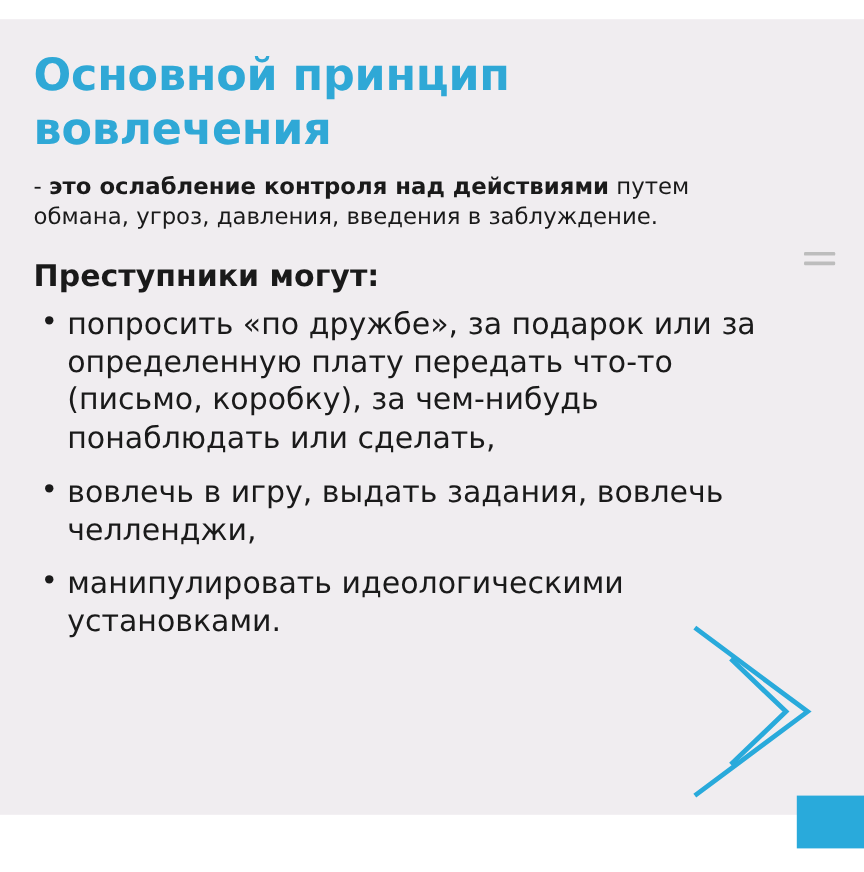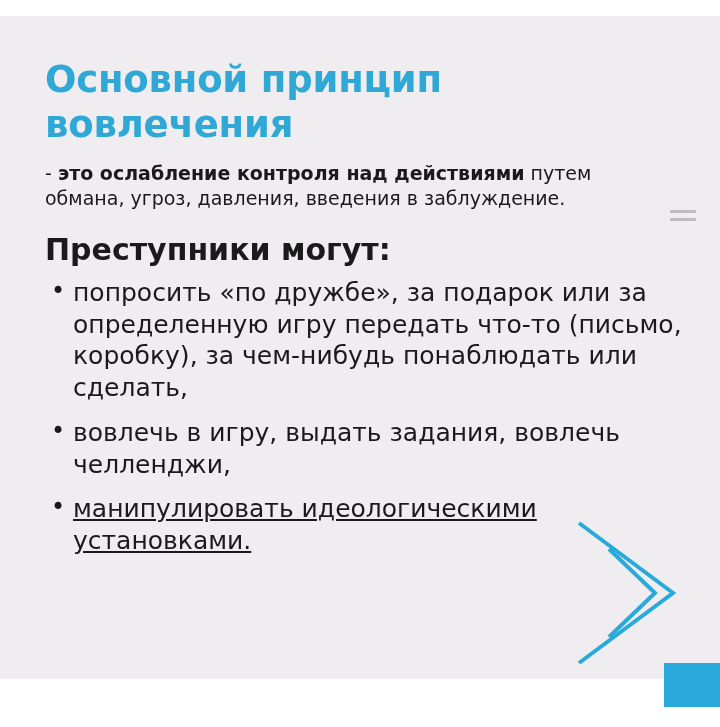--- a/index.html
+++ b/index.html
@@ -64,24 +64,23 @@
   }
   .equals-mark span {
     display: block;
     height: 3px;
     background: #bdbdbd;
     margin-bottom: 5px;
     border-radius: 1px;
   }
   .content {
     position: absolute;
-    left: 45px;
+    left: 28px;
     top: 40px;
     width: 640px;
-    margin-top: 17px;
   }
   .title {
     color: #2fa8d6;
     font-size: 37px;
     font-weight: bold;
     line-height: 1.22;
     letter-spacing: -0.2px;
     margin: 0 0 14px 0;
     max-width: 480px;
   }
@@ -89,21 +88,21 @@
     font-size: 19px;
     line-height: 1.28;
     color: #1a1a1a;
     margin: 0 0 22px 0;
     max-width: 600px;
   }
   .lead b {
     font-weight: bold;
   }
   .subhead {
-    font-size: 30px;
+    font-size: 25px;
     font-weight: bold;
     color: #1a1a1a;
     margin: 0 0 10px 0;
   }
   ul.bullets {
     list-style: none;
     margin: 0;
     padding: 0;
   }
   ul.bullets li {
@@ -118,21 +117,21 @@
   ul.bullets li::before {
     content: "•";
     position: absolute;
     left: 6px;
     top: -1px;
     font-size: 24px;
     line-height: 1.3;
     color: #1a1a1a;
   }
   .li-2 { max-width: 470px; }
-  .li-3 { max-width: 540px; text-decoration: underline; }
+  .li-3 { max-width: 540px; }
 </style>
 </head>
 <body>
 
 <div id="slide">
 
   <div class="top-band"></div>
   <div class="bottom-band"></div>
   <div class="corner-accent"></div>
 
@@ -148,19 +147,19 @@
 
   <div class="content">
 
     <h1 class="title">Основной принцип вовлечения</h1>
 
     <p class="lead"><span>- </span><b>это ослабление контроля над действиями</b><span> путем обмана, угроз, давления, введения в заблуждение.</span></p>
 
     <p class="subhead">Преступники могут:</p>
 
     <ul class="bullets">
-      <li class="li-1">попросить «по дружбе», за подарок или за определенную игру передать что-то (письмо, коробку), за чем-нибудь понаблюдать или сделать,</li>
+      <li class="li-1">попросить «по дружбе», за подарок или за определенную плату передать что-то (письмо, коробку), за чем-нибудь понаблюдать или сделать,</li>
       <li class="li-2">вовлечь в игру, выдать задания, вовлечь челленджи,</li>
       <li class="li-3">манипулировать идеологическими установками.</li>
     </ul>
 
   </div>
 </div>
 
 </body></html>

